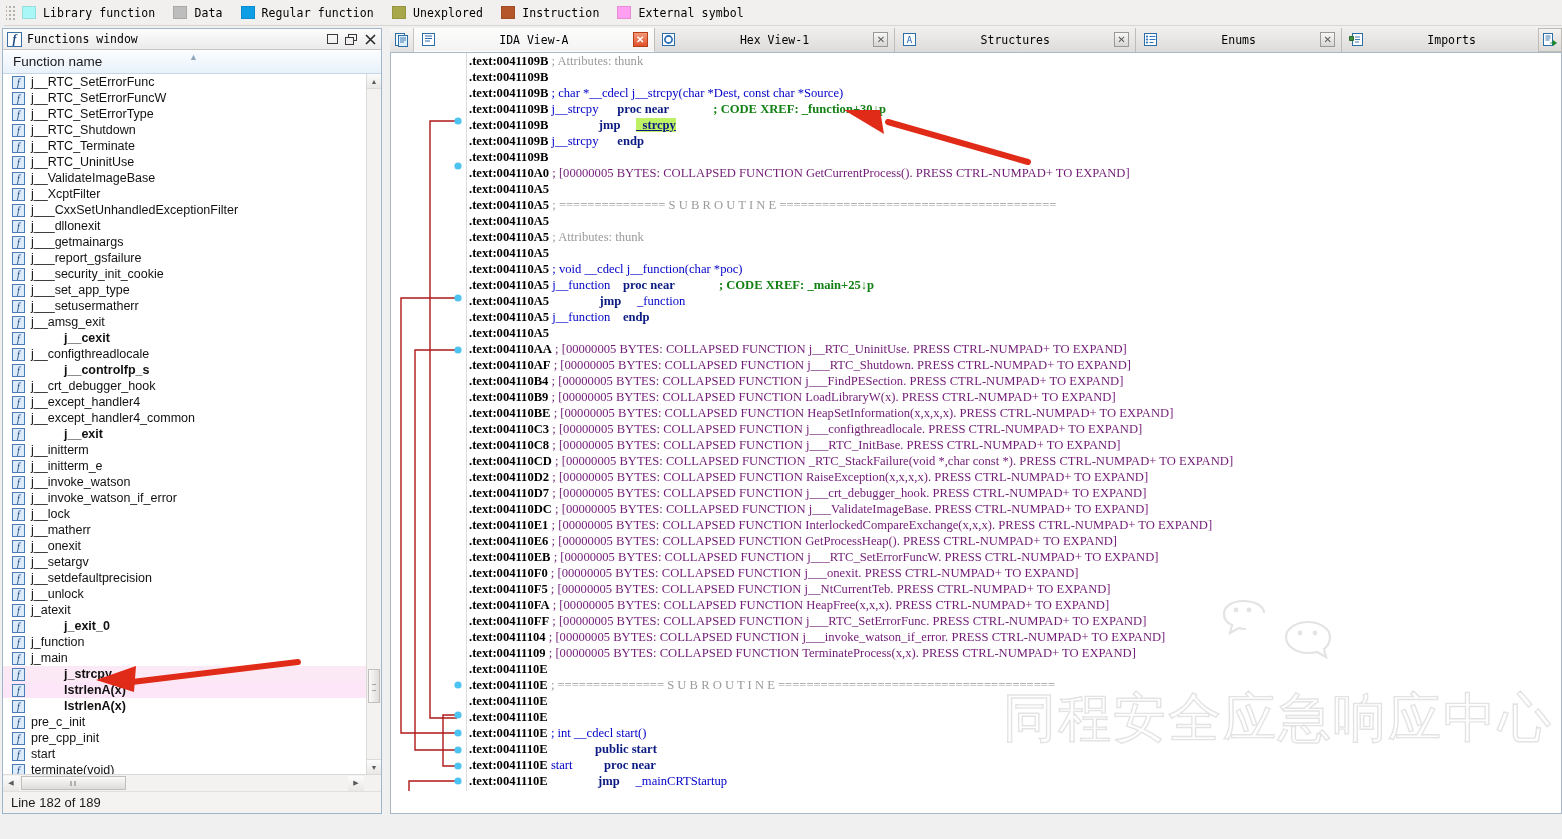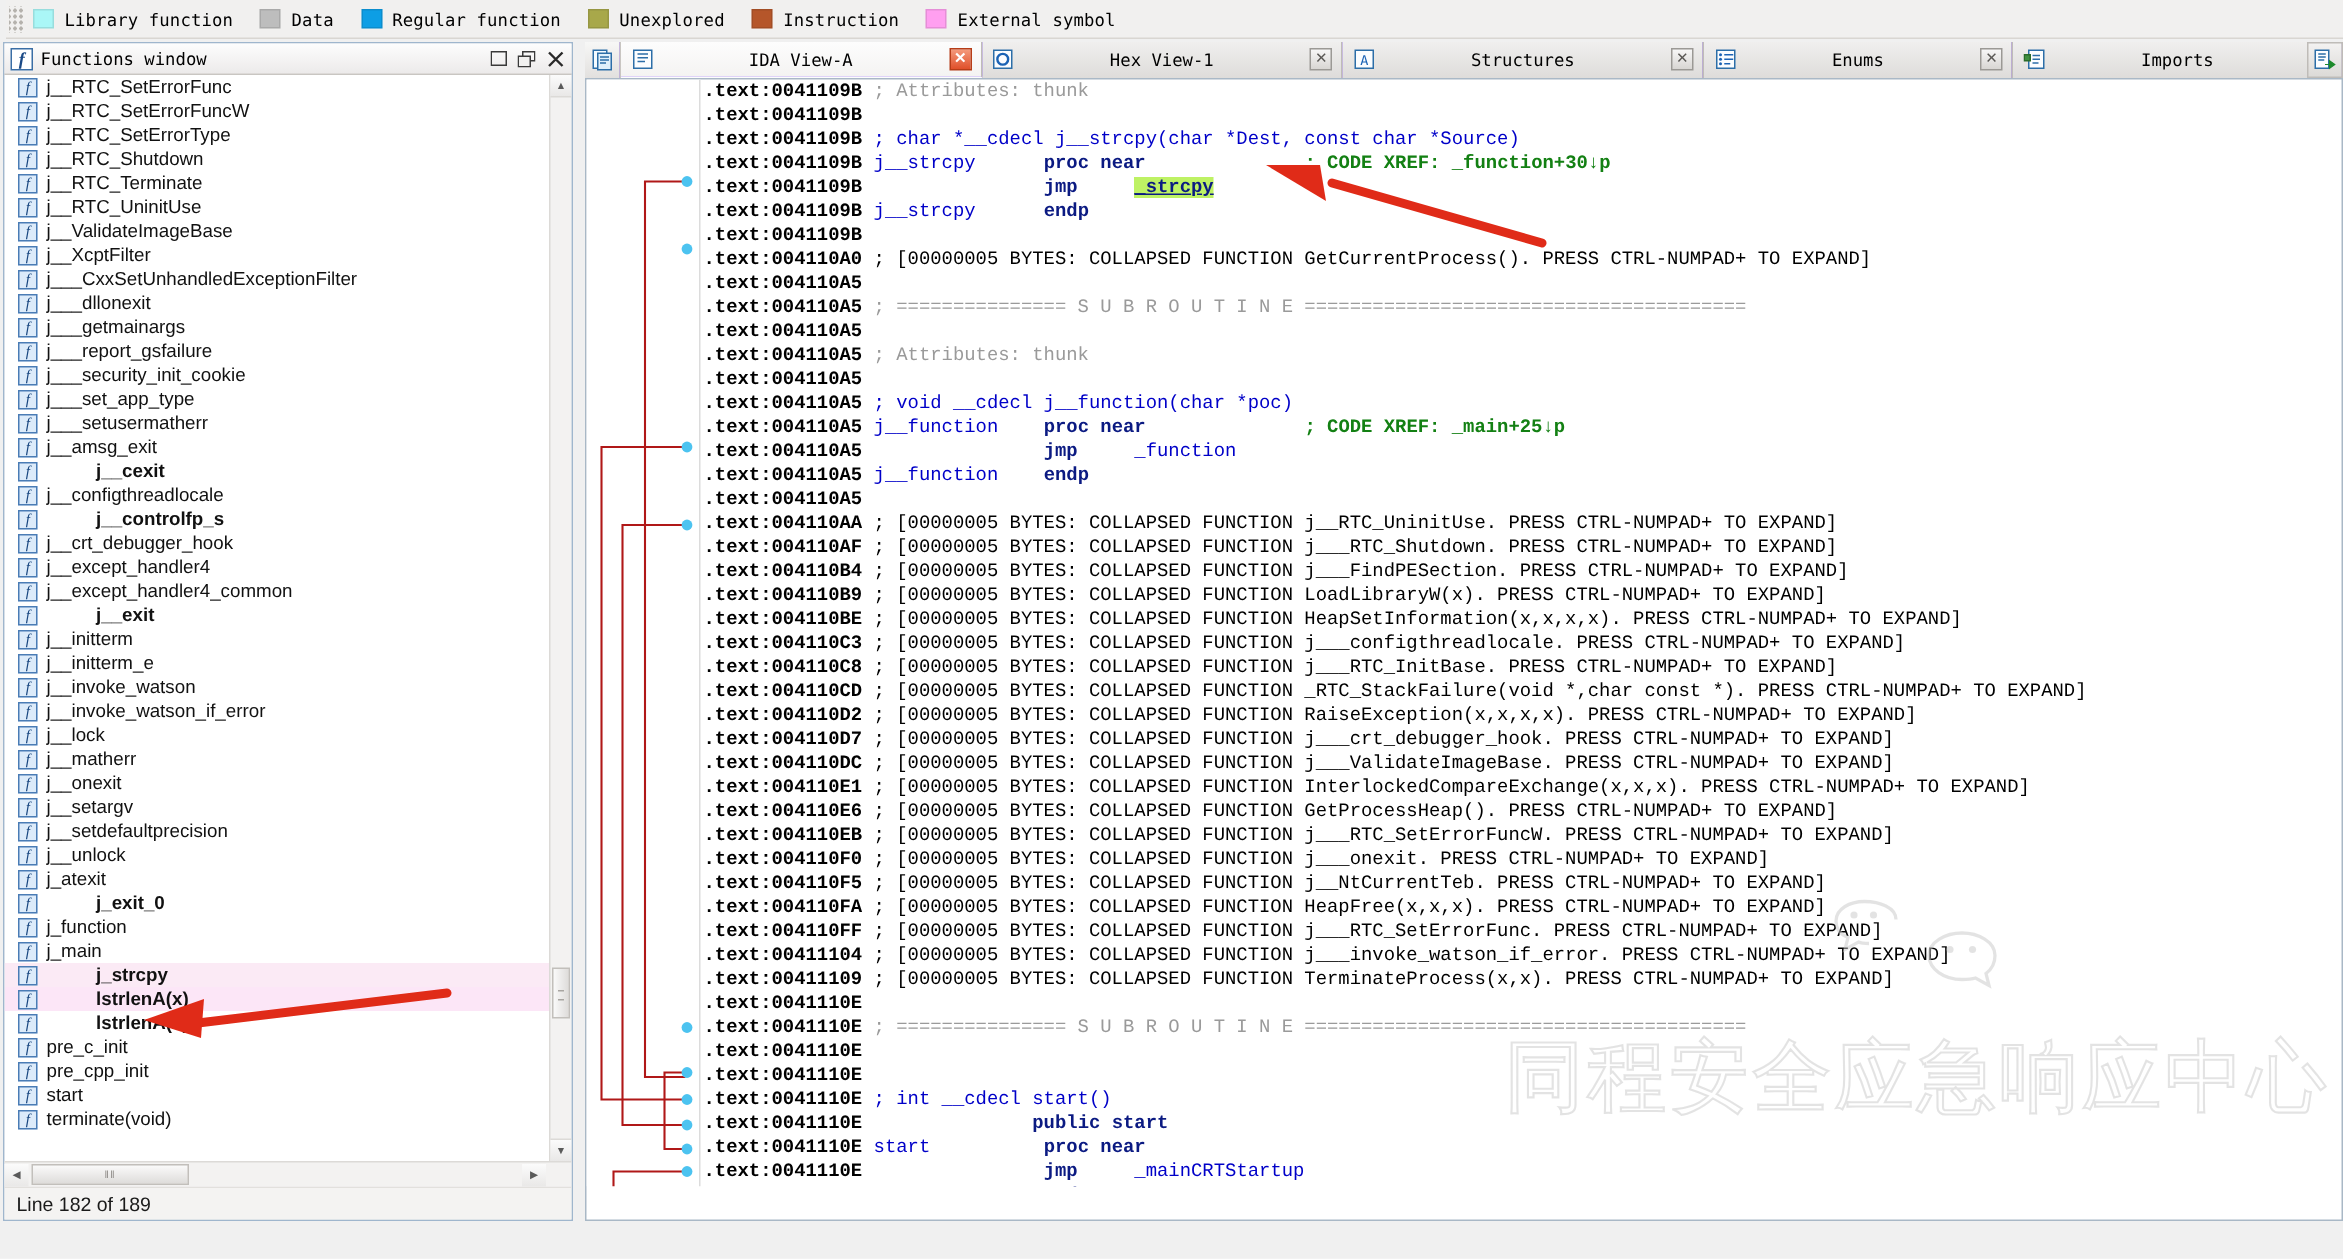--- a/index.html
+++ b/index.html
@@ -194,31 +194,31 @@
     position: absolute; left: 0; top: 0; width: 76px; height: 100%;
     background: #fff; border-right: 1px solid #dcdcdc;
     overflow: hidden;
   }
   #disasm-body {
     position: absolute; left: 0; top: 0; right: 0; bottom: 22px;
     overflow: hidden;
   }
   #code {
     position: absolute; left: 78px; top: 0; right: 0; bottom: 0;
-    font-family: Liberation Mono, monospace;
+    font-family: Liberation Serif, serif;
     font-size: 12.6px; line-height: 16px;
     white-space: pre;
   }
   #code .ln { height: 16px; }
   .c-addr { color: #000; font-weight: bold; }
   .c-cmt  { color: #9a9a9a; }
   .c-xref { color: #138013; font-weight: bold; }
   .c-name { color: #0000c8; }
   .c-kw   { color: #0b1a82; font-weight: bold; }
-  .c-coll { color: #000000; }
+  .c-coll { color: #701a75; }
   .c-hl   { background: #bef264; color: #0b1a82; font-weight: bold; text-decoration: underline; }
   .c-proto{ color: #0000c8; }
   #disasm-status {
     position: absolute; left: 0; right: 0; bottom: 0; height: 22px;
     background: #f4f3f2; border-top: 1px solid #dcdad7;
     display: flex; align-items: center; padding-left: 6px;
   }
   #disasm-status .seg {
     font-family: "DejaVu Sans Mono", monospace; font-size: 11.5px; color: #000;
     padding-right: 8px;
@@ -297,20 +297,24 @@
           <rect x="0.5" y="3.5" width="8" height="7" fill="#f1f0ef" stroke="#3a3a3a"></rect>
         </svg>
       </div>
       <div class="tb-btn">
         <svg width="11" height="11" viewBox="0 0 11 11">
             <path d="M1 1 L10 10 M10 1 L1 10" stroke="#2a2a2a" stroke-width="1.6" fill="none"></path>
           </svg>
       </div>
     </div>
 
+    <div id="fw-colheader">
+      <span class="col-title">Function name</span>
+      <span class="hdr-sort">▲</span>
+    </div>
 
     <div id="fw-list-wrap">
       <div id="fw-list">
           <div class="fn-row">
             <span class="ficon">f</span>
             <span class="fname">j__RTC_SetErrorFunc</span>
           </div>
           <div class="fn-row">
             <span class="ficon">f</span>
             <span class="fname">j__RTC_SetErrorFuncW</span>

